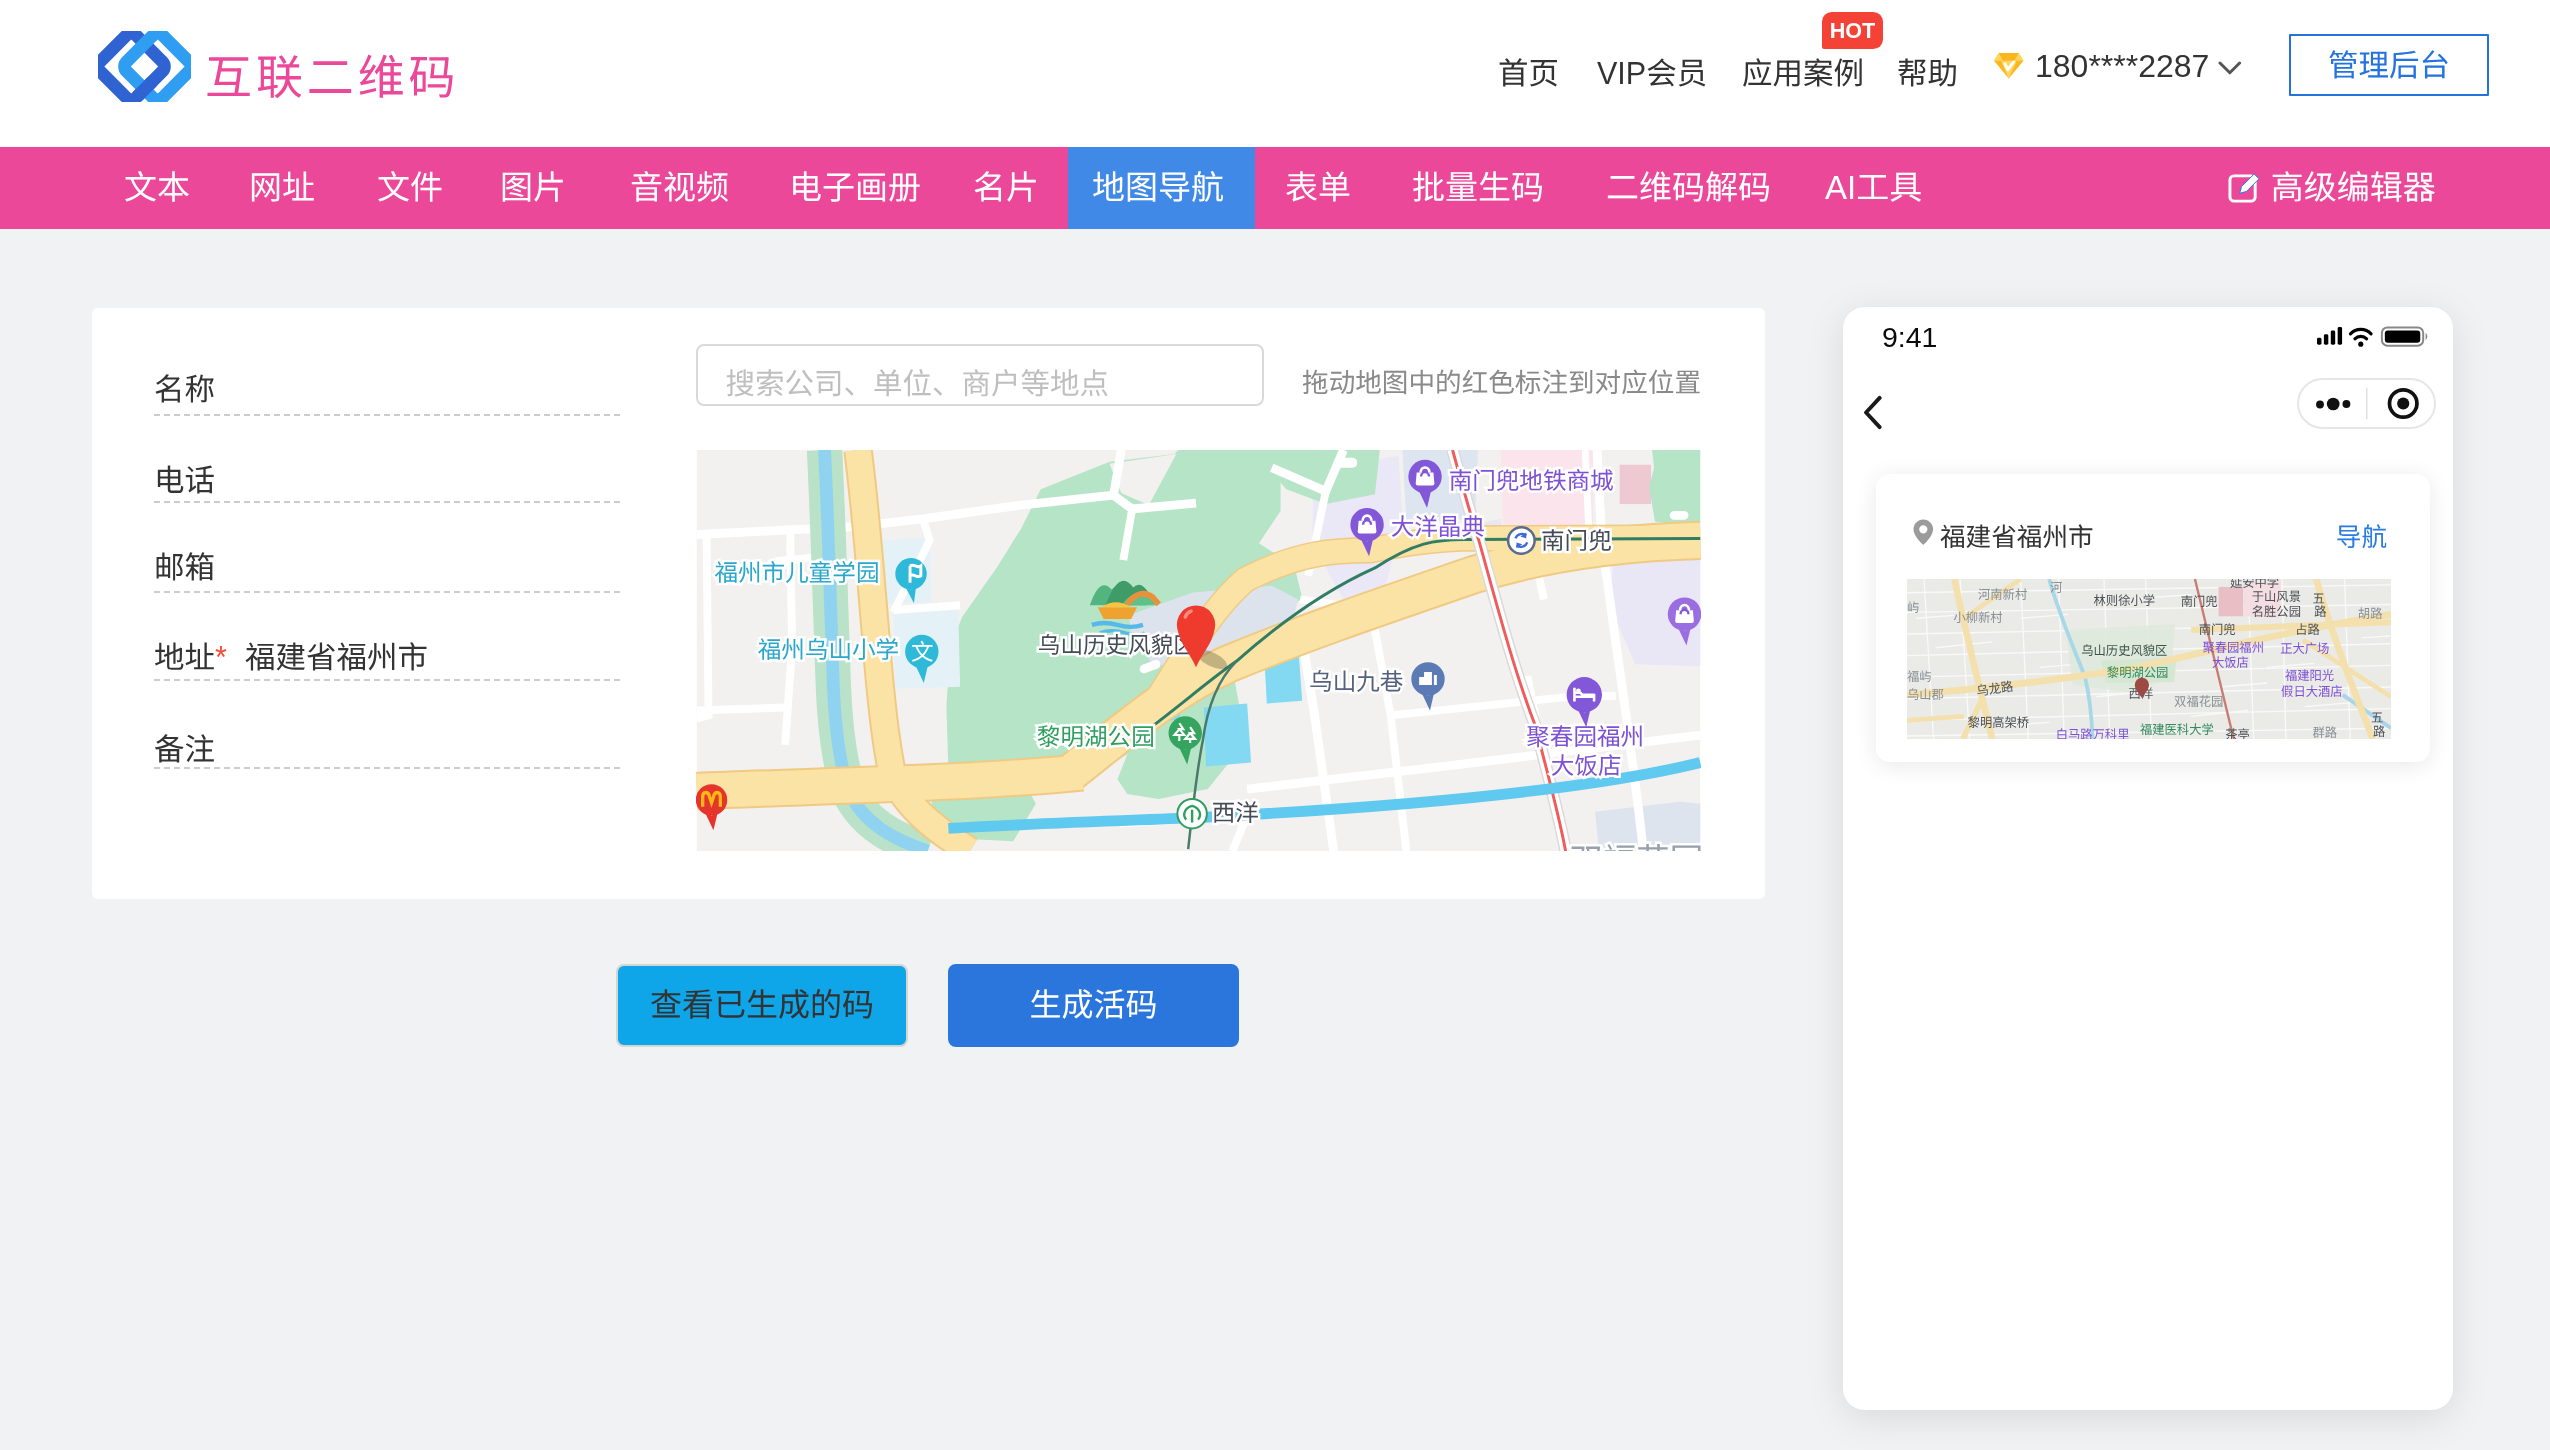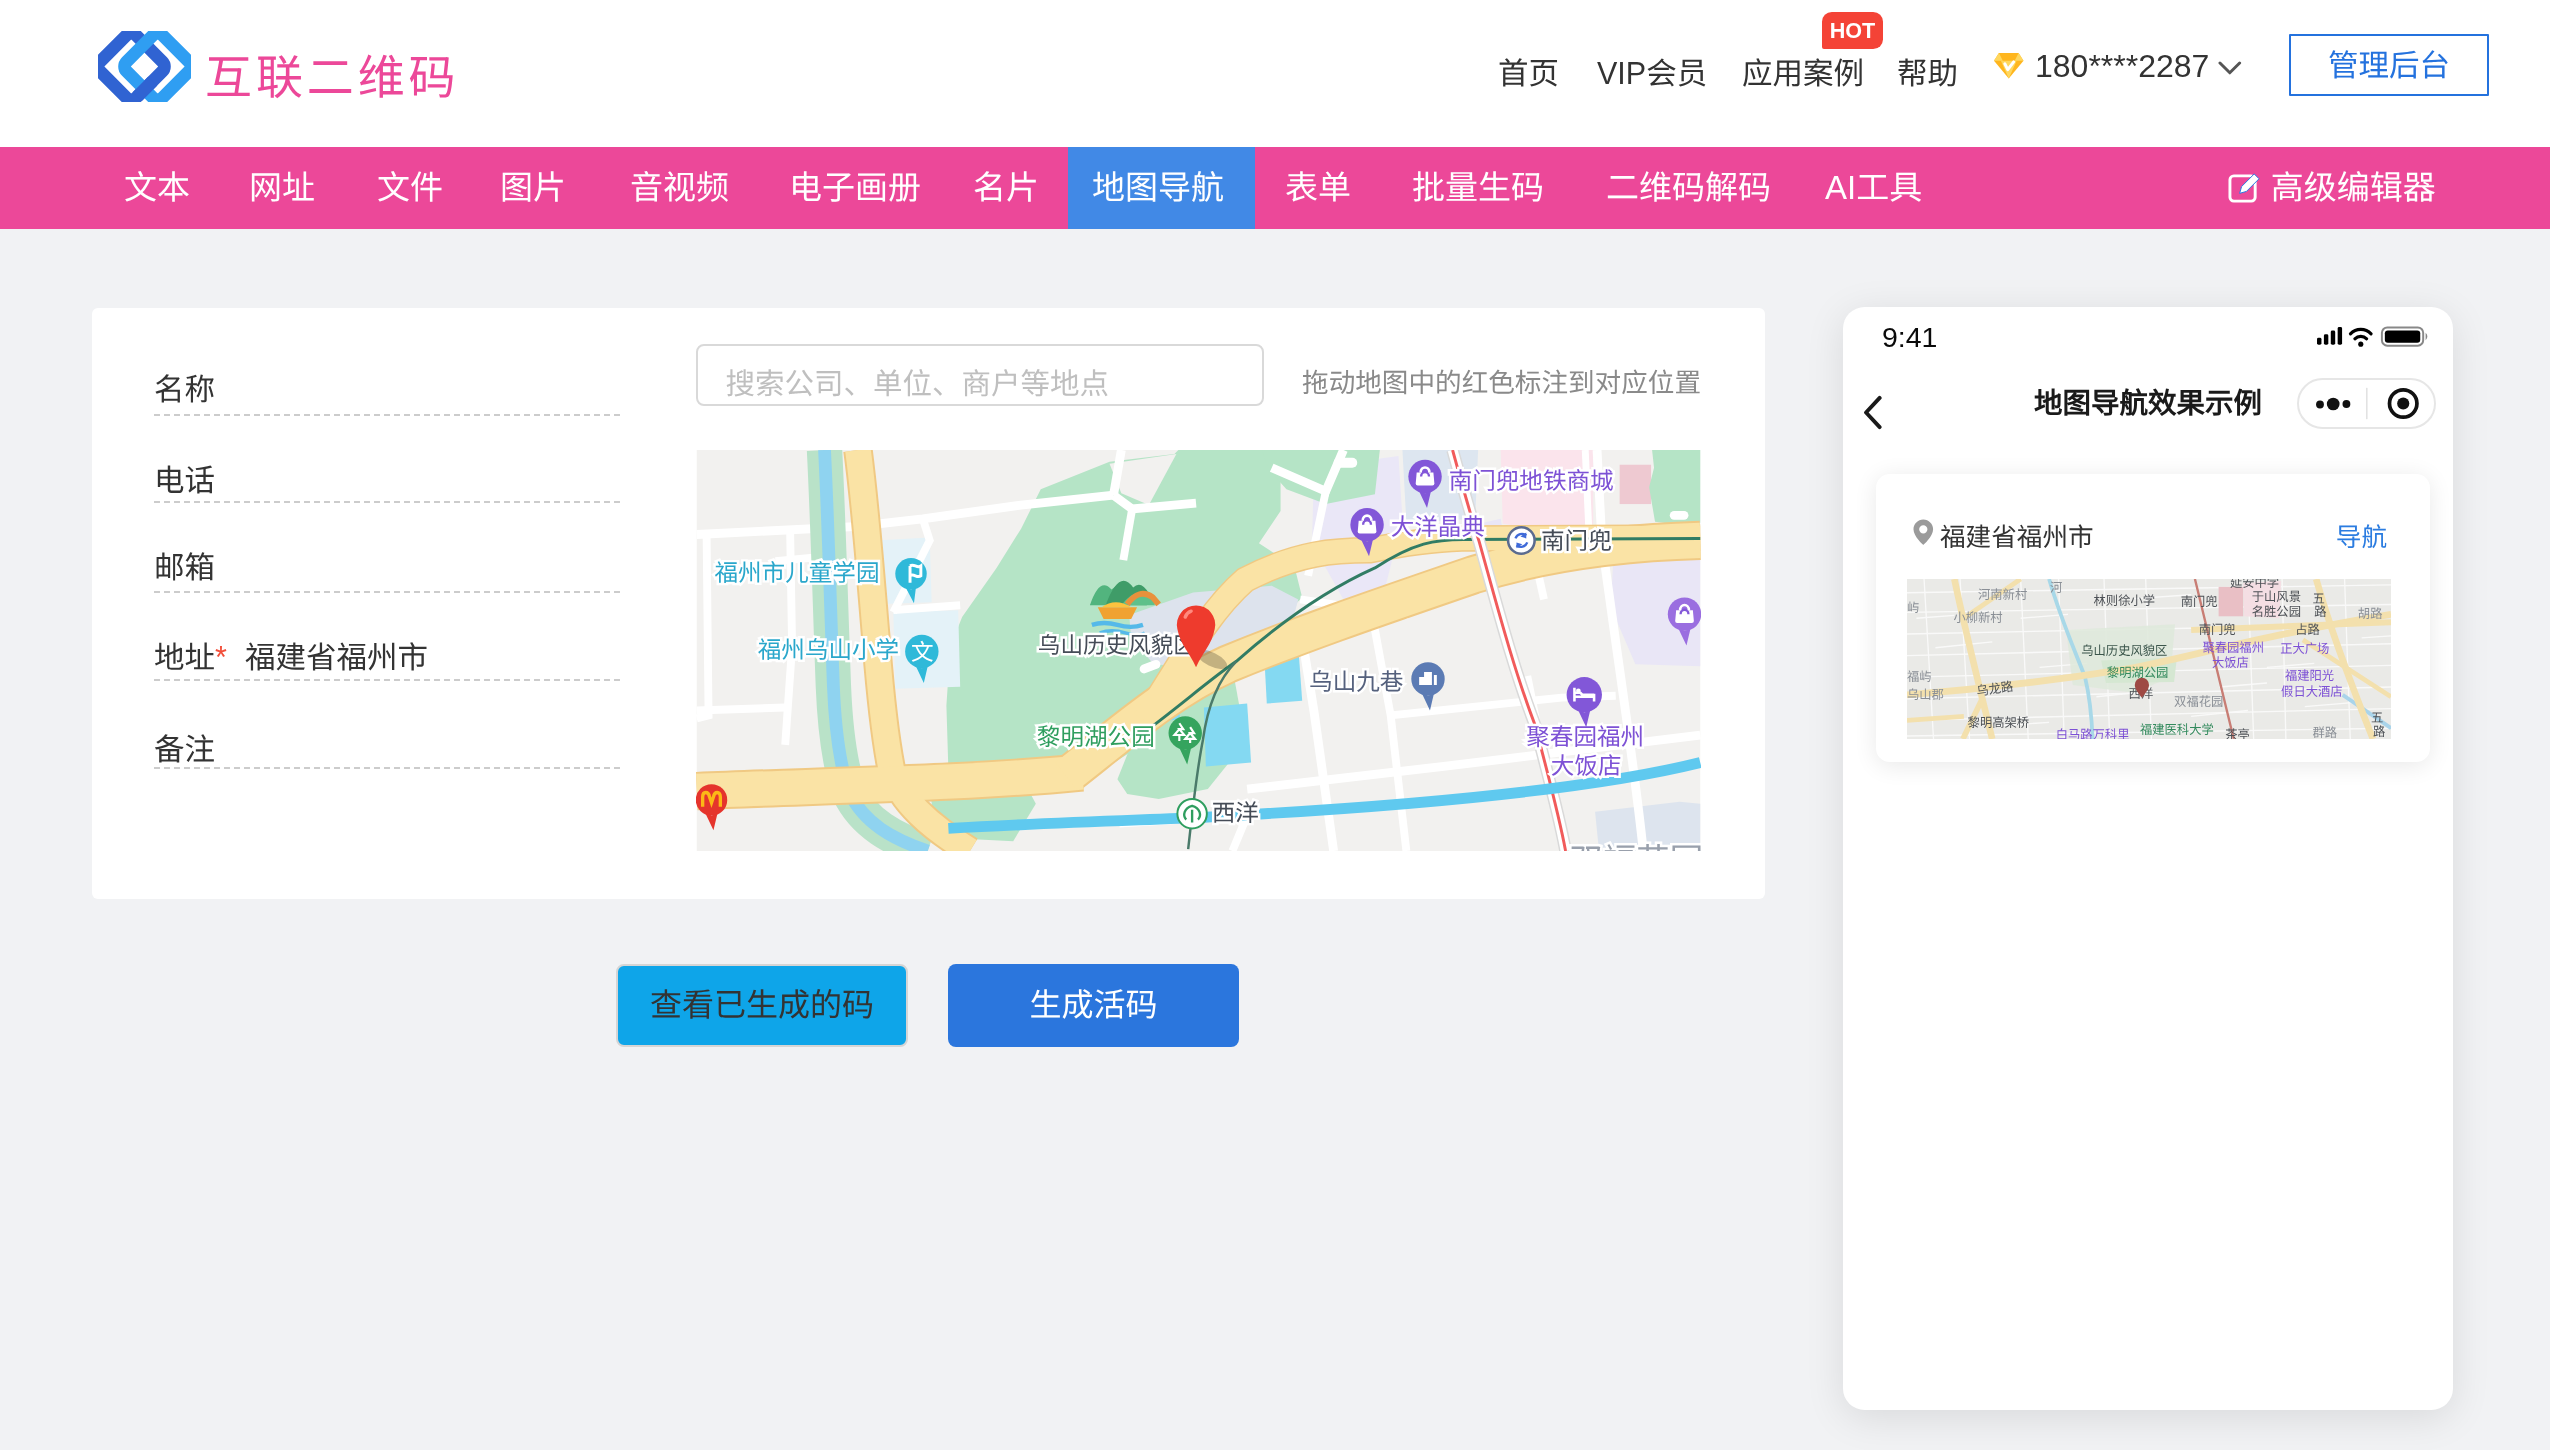--- a/index.html
+++ b/index.html
@@ -307,21 +307,20 @@
       <path d="M 38.5 14 A 8.5 8.5 0 0 1 50.5 14"></path>
     </g>
     <circle cx="44.5" cy="19.5" r="2.6" fill="#000"></circle>
     <rect x="66" y="2.5" width="42" height="18.5" rx="5.5" fill="none" stroke="#888" stroke-width="2"></rect>
     <rect x="69" y="5.5" width="36" height="12.5" rx="3" fill="#000"></rect>
     <path d="M 110.5 8 Q 114 11.7 110.5 15.5 Z" fill="#888"></path>
   </svg></div>
   <div id="pback"><svg width="19.7" height="35" viewBox="0 0 20 36">
         <path d="M 17 3 L 3 18 L 17 33" stroke="#1a1a1a" stroke-width="4" fill="none" stroke-linecap="round" stroke-linejoin="round"></path>
       </svg></div>
-  <div id="ptitle">地图导航效果示例</div>
   <div id="capsule"><svg width="135" height="47" viewBox="0 0 137 48">
     <circle cx="21" cy="25" r="4" fill="#111"></circle>
     <circle cx="34.5" cy="24.5" r="6.5" fill="#111"></circle>
     <circle cx="48" cy="24.5" r="4" fill="#111"></circle>
     <rect x="68" y="8" width="1.6" height="32" fill="#e2e2e2"></rect>
     <circle cx="106" cy="24" r="14" fill="none" stroke="#111" stroke-width="3.8"></circle>
     <circle cx="106" cy="24" r="6.2" fill="#111"></circle>
   </svg></div>
   <div id="pcard">
     <div id="pinrow">

